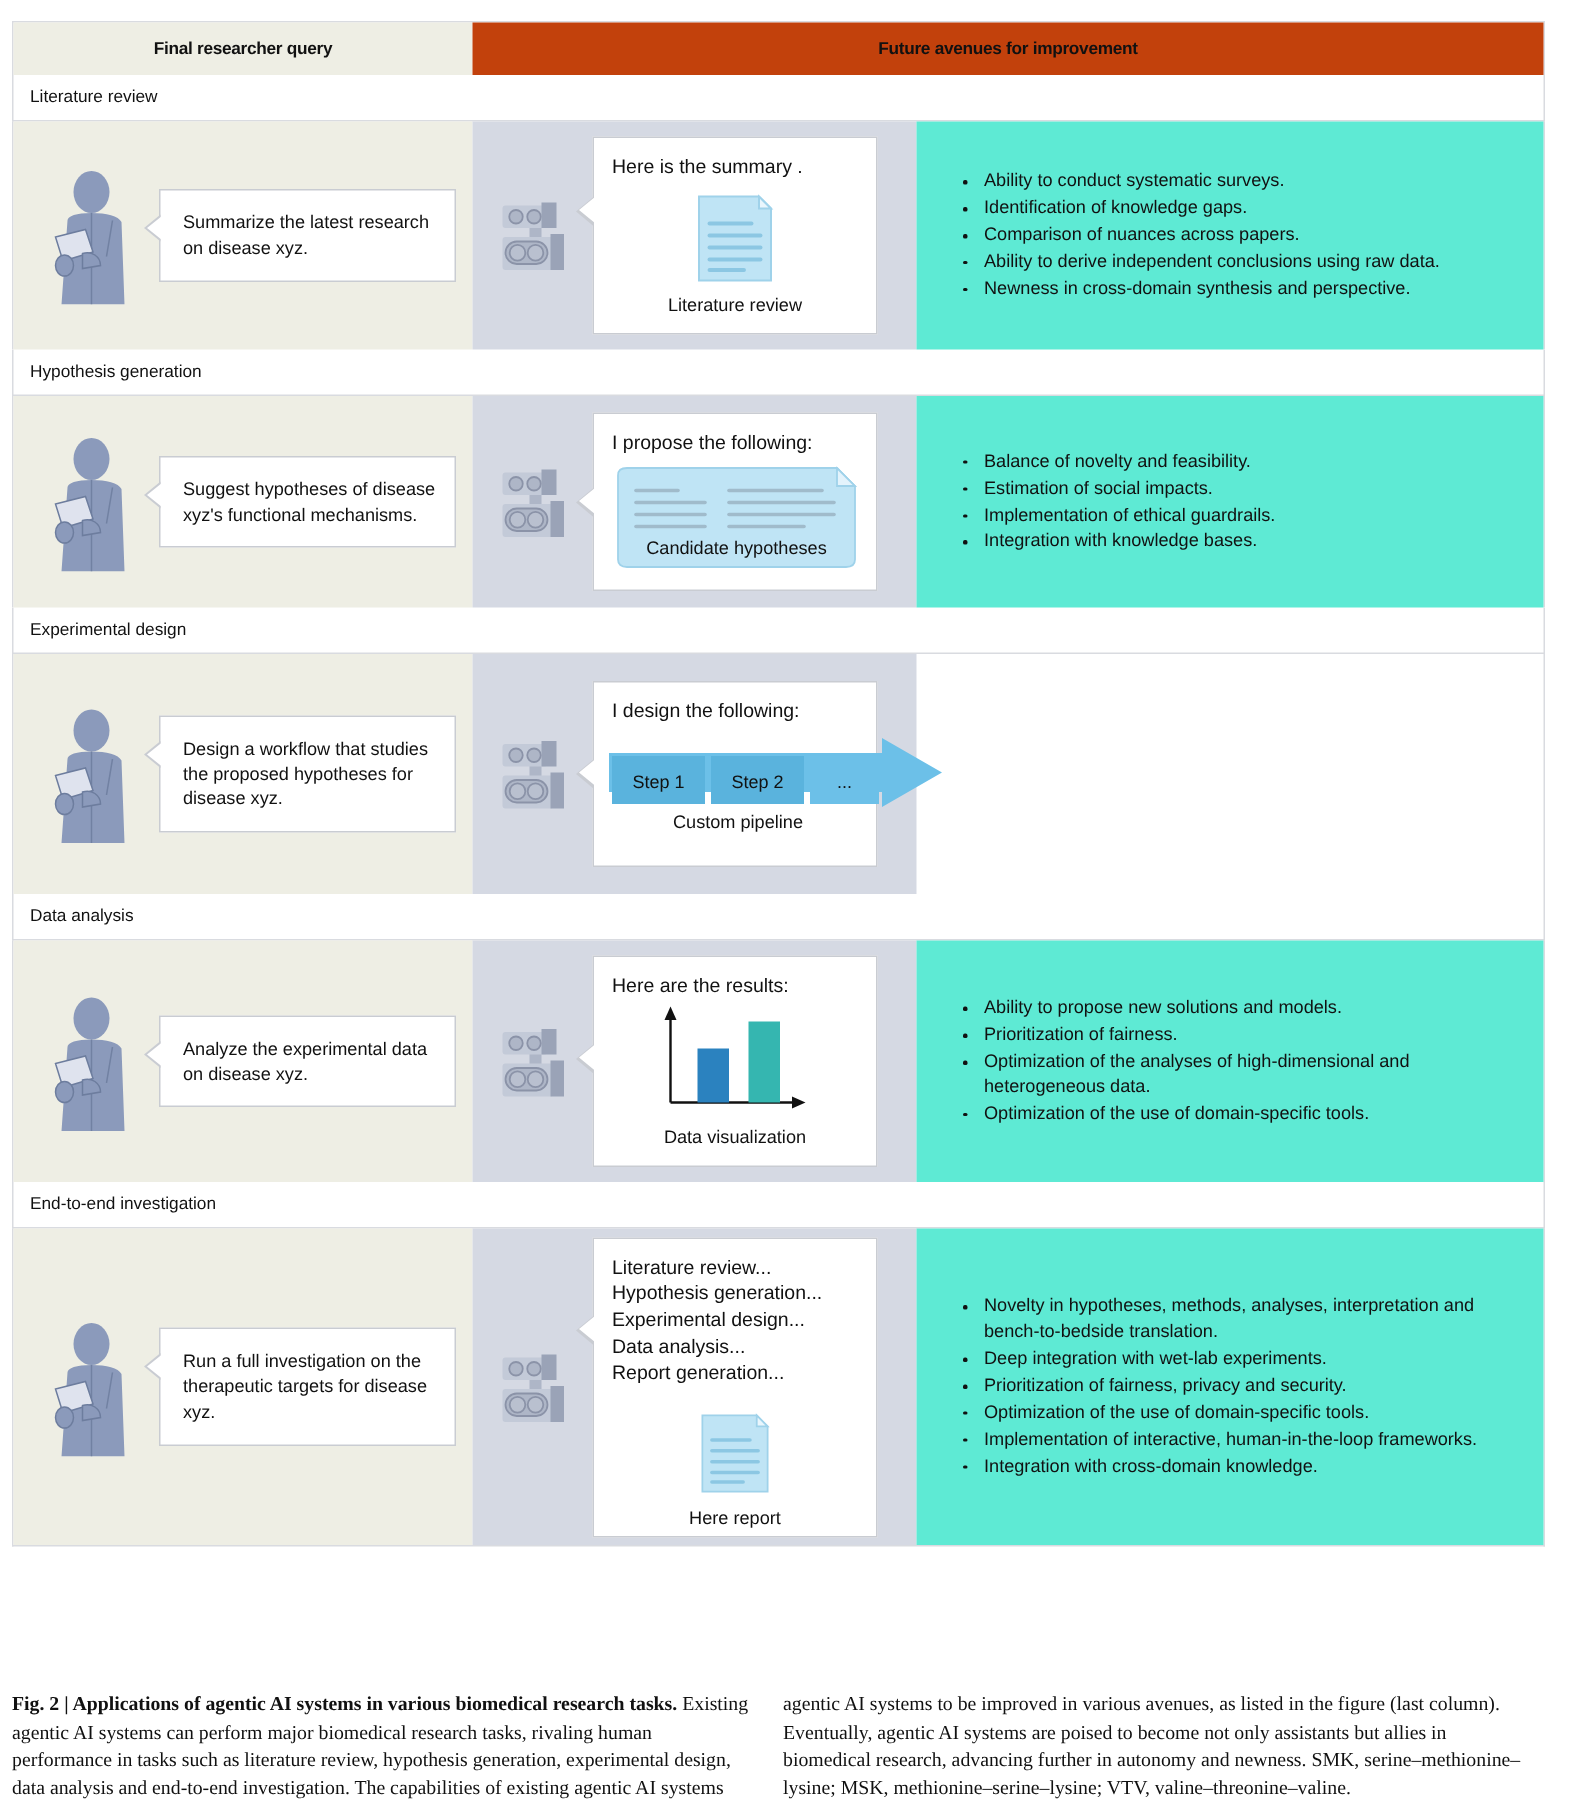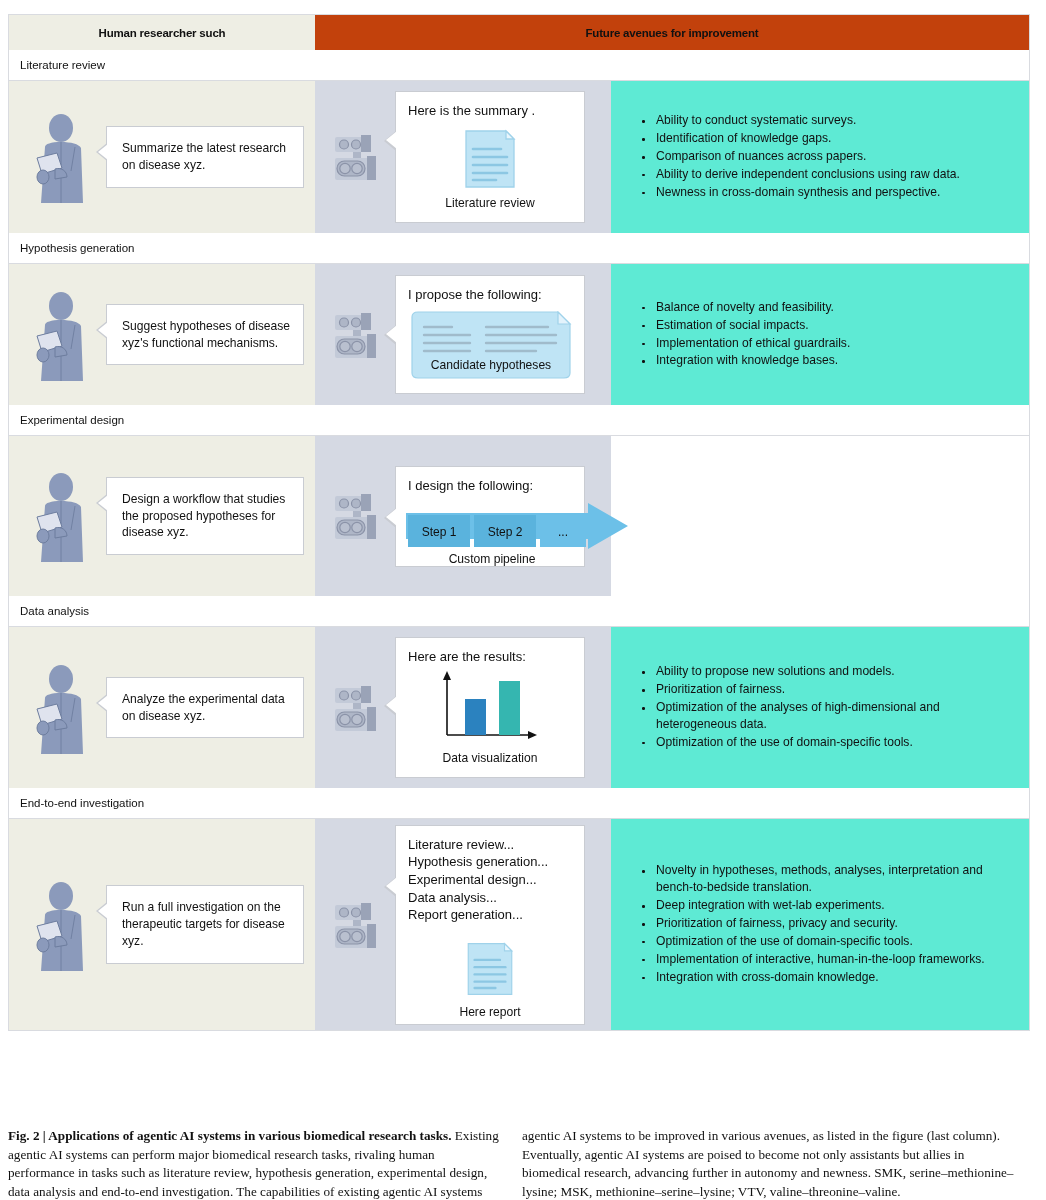--- a/index.html
+++ b/index.html
@@ -102,21 +102,21 @@
   }
   .caption .colhalf{width:492px;}
   .caption b{font-weight:bold;}
 </style>
 </head>
 <body>
 
 <div class="figure" data-name="figure-container">
 
   <div class="hdr" data-name="column-header-row">
-    <div class="cell c1" data-name="column-header-human">Human researcher such</div>
+    <div class="cell c1" data-name="column-header-human">Final researcher query</div>
     <div class="cell c3" data-name="column-header-future">Future avenues for improvement</div>
   </div>
 
   <div class="band" data-name="section-label-literature-review">Literature review</div>
   <div class="row" style="height:152px;" data-name="row-literature-review">
     <div class="col-a" data-name="query-cell-literature-review">
       <div class="human-wrap">
         <svg class="person" viewBox="0 0 62 92" data-name="researcher-avatar-icon">
           <g fill="#8b9abb">
             <ellipse cx="30" cy="17" rx="12" ry="14"></ellipse>
@@ -285,21 +285,21 @@
           <rect x="4" y="6" width="30" height="15" rx="2" fill="#c3cad8"></rect>
           <rect x="30" y="4" width="10" height="17" fill="#9aa3b7"></rect>
           <circle cx="13" cy="13.5" r="4.5" fill="#aeb6c7" stroke="#8b93a8" stroke-width="1.2"></circle>
           <circle cx="25" cy="13.5" r="4.5" fill="#aeb6c7" stroke="#8b93a8" stroke-width="1.2"></circle>
           <rect x="4" y="27" width="34" height="22" rx="2" fill="#c3cad8"></rect>
           <rect x="36" y="25" width="9" height="24" fill="#9aa3b7"></rect>
           <rect x="6" y="30" width="28" height="15" rx="7.5" fill="#aeb6c7" stroke="#8b93a8" stroke-width="1.2"></rect>
           <circle cx="14" cy="37.5" r="5.2" fill="#b9c0cf" stroke="#8b93a8" stroke-width="1.2"></circle>
           <circle cx="26" cy="37.5" r="5.2" fill="#b9c0cf" stroke="#8b93a8" stroke-width="1.2"></circle>
         </svg>
-        <div class="card" style="width: 190px; height: 101px; overflow: visible; --tail: 52.08px;" data-name="response-card">
+        <div class="card" style="width: 190px; height: 124px; overflow: visible; --tail: 52.08px;" data-name="response-card">
           <div class="ctitle" data-name="response-title">I design the following:</div>
           <svg width="240" height="62" viewBox="0 0 240 62" style="display:block;margin-top:9px;margin-left:-2px;overflow:visible;" data-name="pipeline-arrow-icon">
             <polygon points="0,10 182,10 182,0 222,23 182,46 182,36 0,36" fill="#6cc0e8"></polygon>
             <rect x="2" y="12" width="62" height="32" fill="#5ab3dd"></rect>
             <rect x="68" y="12" width="62" height="32" fill="#5ab3dd"></rect>
             <rect x="134" y="12" width="46" height="32" fill="#6cc0e8"></rect>
             <text x="33" y="33" text-anchor="middle" font-family="Liberation Sans, sans-serif" font-size="12" fill="#111" data-name="pipeline-step-1">Step 1</text>
             <text x="99" y="33" text-anchor="middle" font-family="Liberation Sans, sans-serif" font-size="12" fill="#111" data-name="pipeline-step-2">Step 2</text>
             <text x="157" y="33" text-anchor="middle" font-family="Liberation Sans, sans-serif" font-size="12" fill="#111" data-name="pipeline-step-more">...</text>
             <text x="86" y="60" text-anchor="middle" font-family="Liberation Sans, sans-serif" font-size="12.1" fill="#111" data-name="response-label">Custom pipeline</text>

